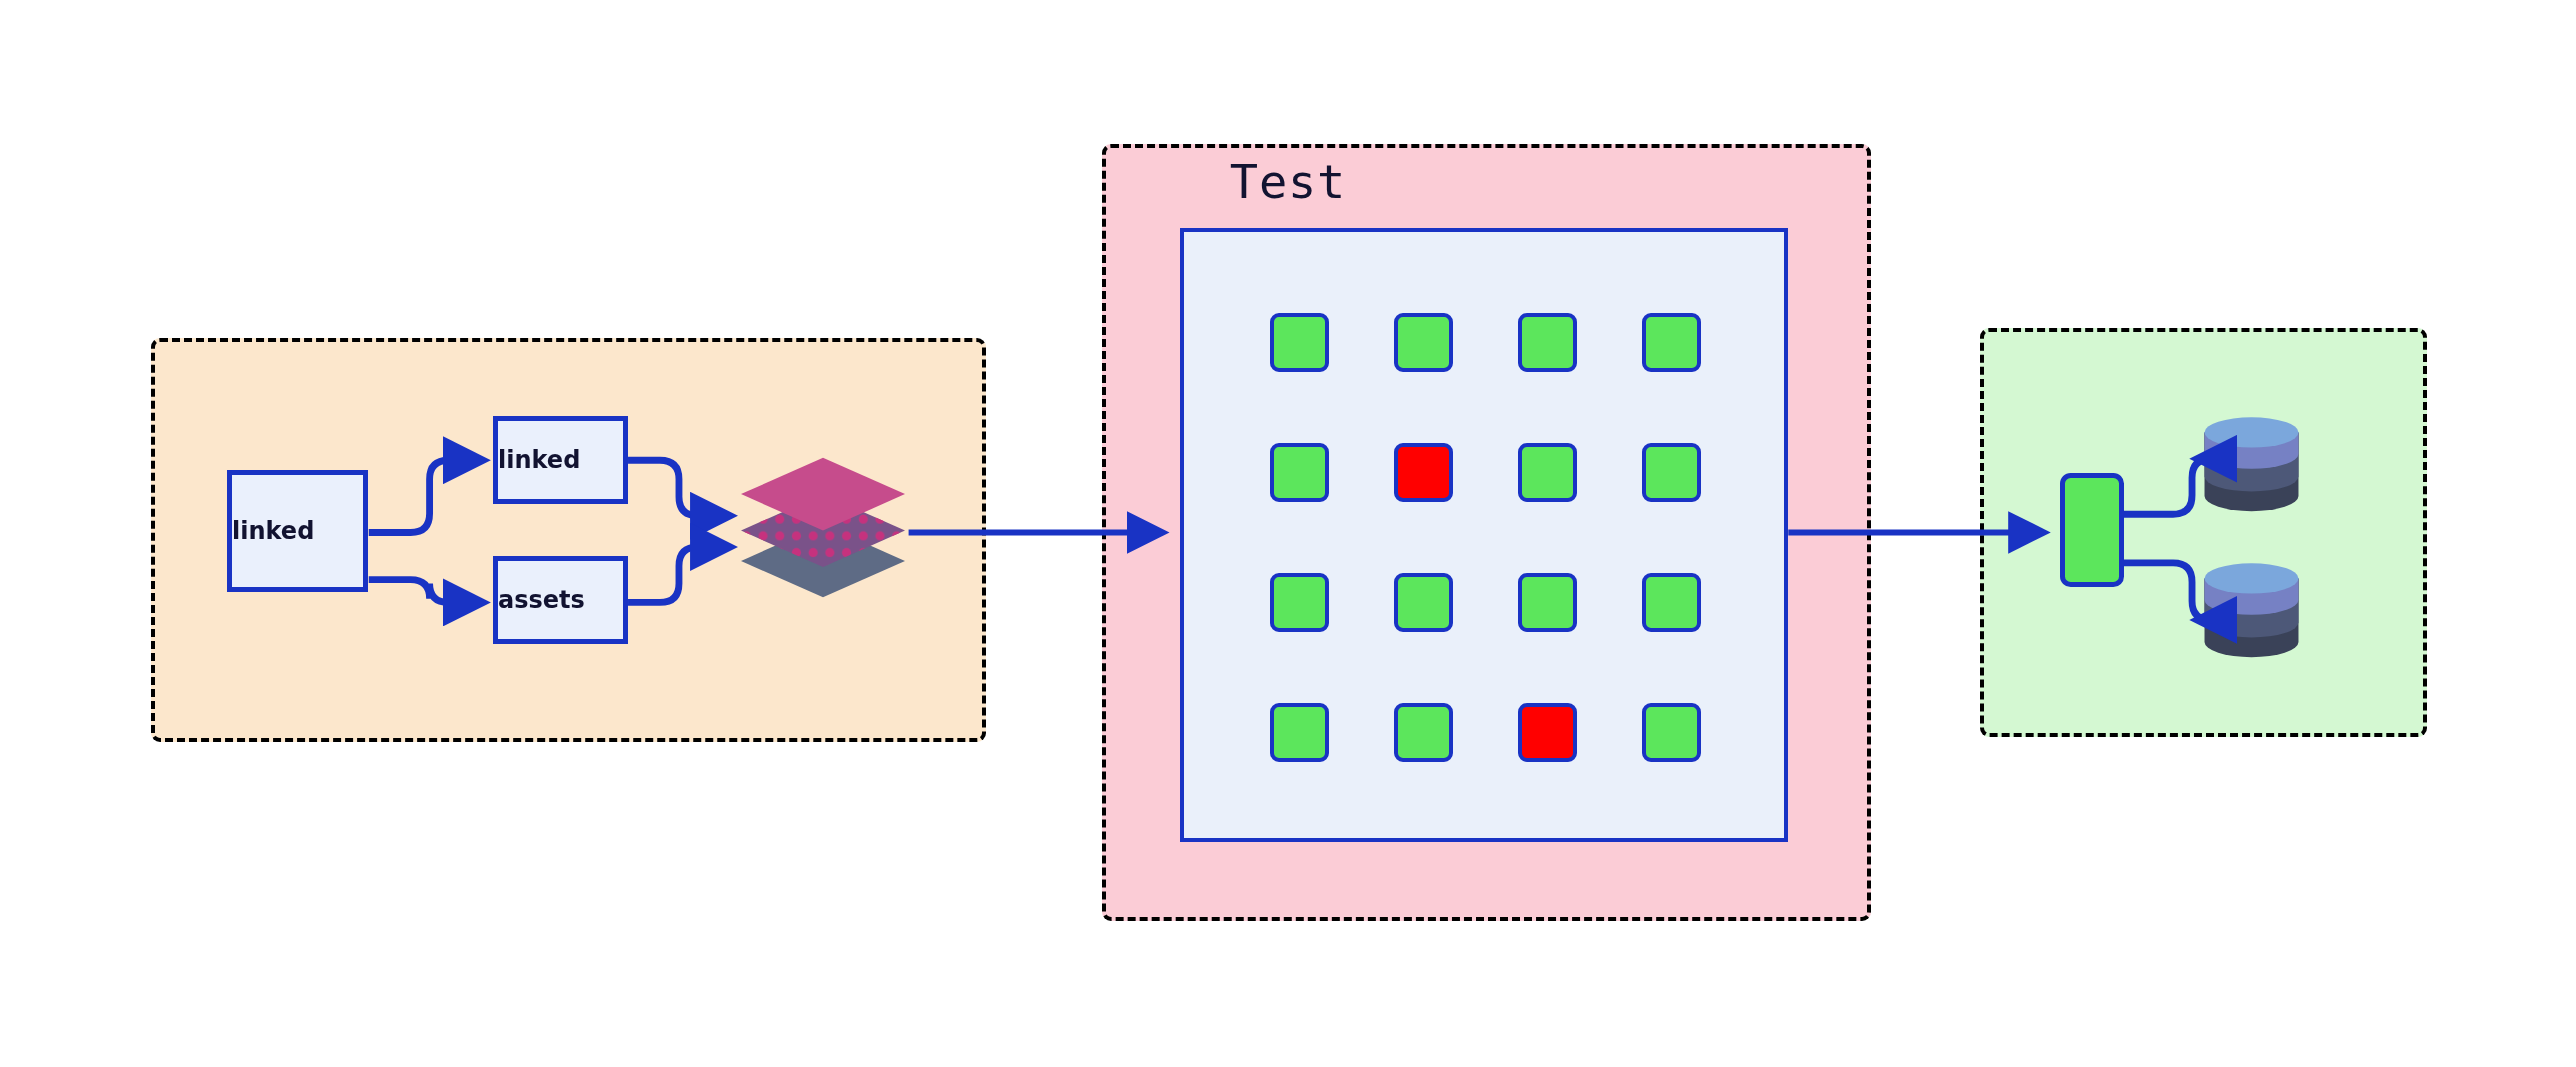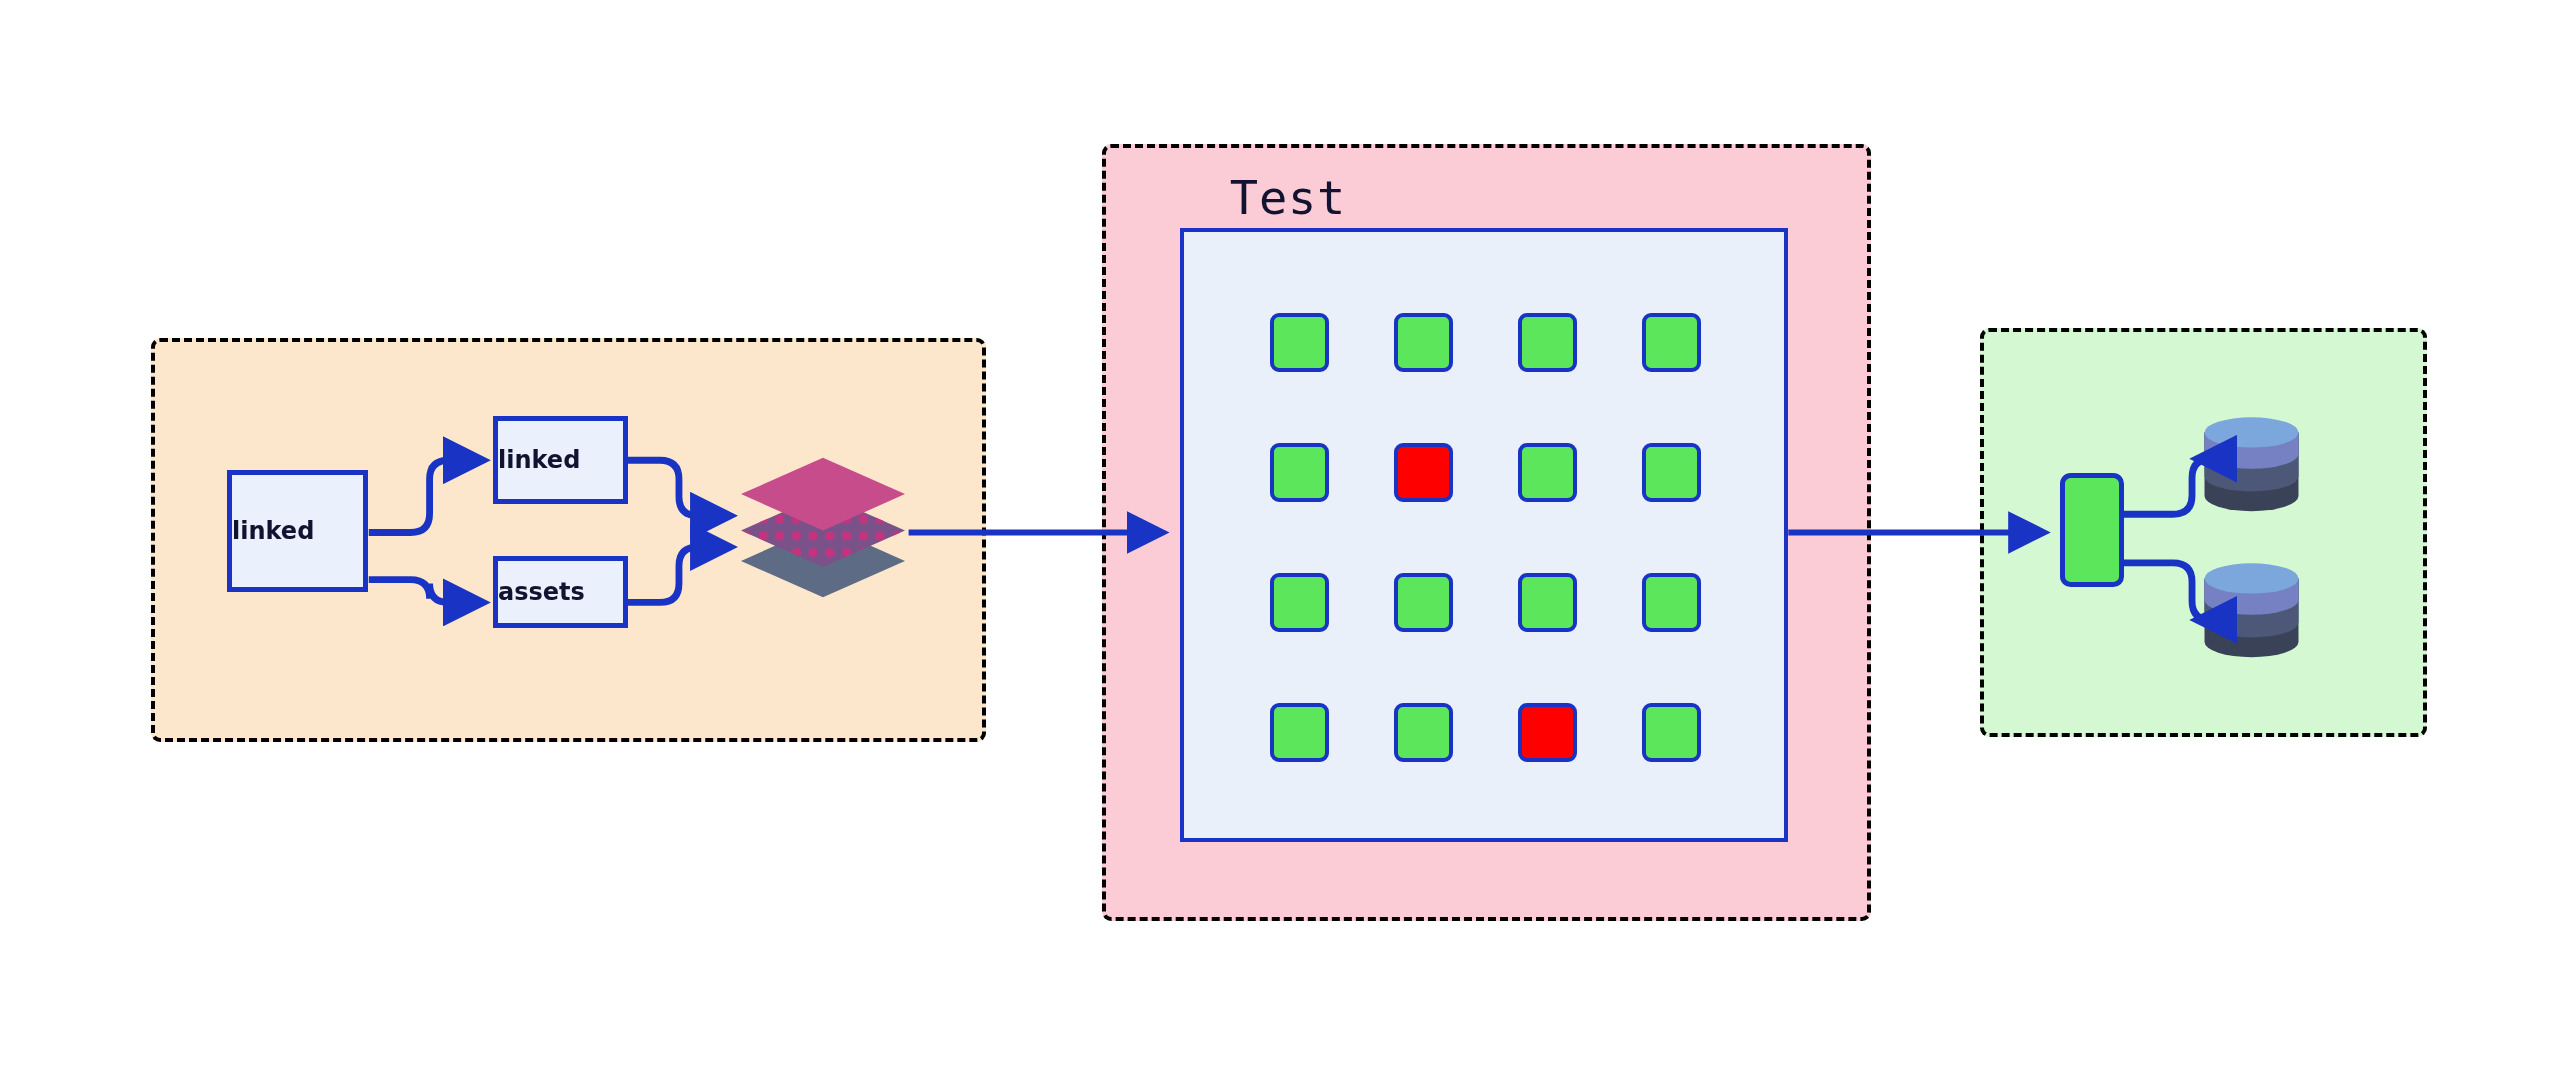--- a/index.html
+++ b/index.html
@@ -40,21 +40,21 @@
     color: #121331;
     letter-spacing: 0.8px;
     white-space: nowrap;
   }
 
   #build-box  { left: 151px;  top: 338px; width: 835px; height: 404px; background: #FCE7CC; }
   #test-box   { left: 1102px; top: 144px; width: 769px; height: 777px; background: #FBCCD6; }
   #release-box{ left: 1980px; top: 328px; width: 447px; height: 409px; background: #D4F8D2; }
 
   #build-title   { top: 350px; }
-  #test-title    { top: 154px; margin-top: 16px; }
+  #test-title    { top: 154px; }
   #release-title { top: 341px; }
 
   
   .svg-layer {
     position: absolute;
     left: 0; top: 0;
     width: 2576px;
     height: 1068px;
     pointer-events: none;
   }
@@ -68,21 +68,21 @@
     display: flex;
     align-items: center;
     justify-content: flex-start;
     font-family: "DejaVu Sans", sans-serif;
     font-weight: bold;
     font-size: 24px;
     color: #121331;
   }
   #node-source { left: 227px; top: 470px; width: 141px; height: 122px; }
   #node-linked { left: 493px; top: 416px; width: 135px; height: 88px; }
-  #node-assets { left: 493px; top: 556px; width: 135px; height: 72px; }
+  #node-assets { left: 493px; top: 556px; width: 135px; height: 88px; }
 
   
   #test-panel {
     position: absolute;
     left: 1180px; top: 228px;
     width: 608px; height: 614px;
     box-sizing: border-box;
     background: #EAF0FA;
     border: 4.6px solid #1933C4;
   }

